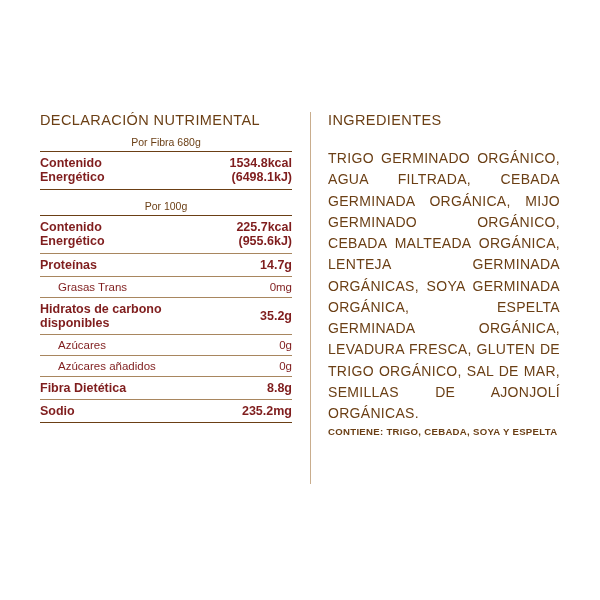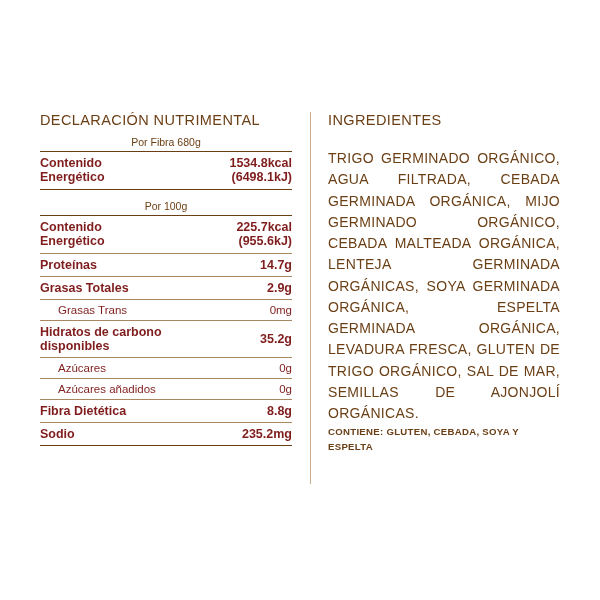--- a/index.html
+++ b/index.html
@@ -148,24 +148,20 @@
           <td class="bold two-line" style="white-space: pre-line;">Contenido
 Energético</td>
           <td class="val bold two-line" style="white-space: pre-line;">225.7kcal
 (955.6kJ)</td>
         </tr>
         <tr class="rule-thin">
           <td class="bold">Proteínas</td>
           <td class="val bold">14.7g</td>
         </tr>
         <tr class="rule-thin">
-          <td class="bold">Grasas Totales</td>
-          <td class="val bold">2.9g</td>
-        </tr>
-        <tr class="rule-thin">
           <td class="indent small">Grasas Trans</td>
           <td class="val small">0mg</td>
         </tr>
         <tr class="rule-thin">
           <td class="bold two-line" style="white-space: pre-line;">Hidratos de carbono
 disponibles</td>
           <td class="val bold">35.2g</td>
         </tr>
         <tr class="rule-thin">
           <td class="indent small">Azúcares</td>
@@ -187,16 +183,16 @@
     </table>
 
     <div class="bottom-rule"></div>
   </div>
 
   <div class="vdivider"></div>
 
   <div class="ingredients">
     <div class="ing-title">INGREDIENTES</div>
     <div class="ing-body">TRIGO GERMINADO ORGÁNICO, AGUA FILTRADA, CEBADA GERMINADA ORGÁNICA, MIJO GERMINADO ORGÁNICO, CEBADA MALTEADA ORGÁNICA, LENTEJA GERMINADA ORGÁNICAS, SOYA GERMINADA ORGÁNICA, ESPELTA GERMINADA ORGÁNICA, LEVADURA FRESCA, GLUTEN DE TRIGO ORGÁNICO, SAL DE MAR, SEMILLAS DE AJONJOLÍ ORGÁNICAS.</div>
-    <div class="ing-allergens">CONTIENE: GLUTEN, CEBADA, SOYA Y ESPELTA</div>
+    <div class="ing-allergens">CONTIENE: TRIGO, CEBADA, SOYA Y ESPELTA</div>
   </div>
 
 </div>
 
 </body></html>

